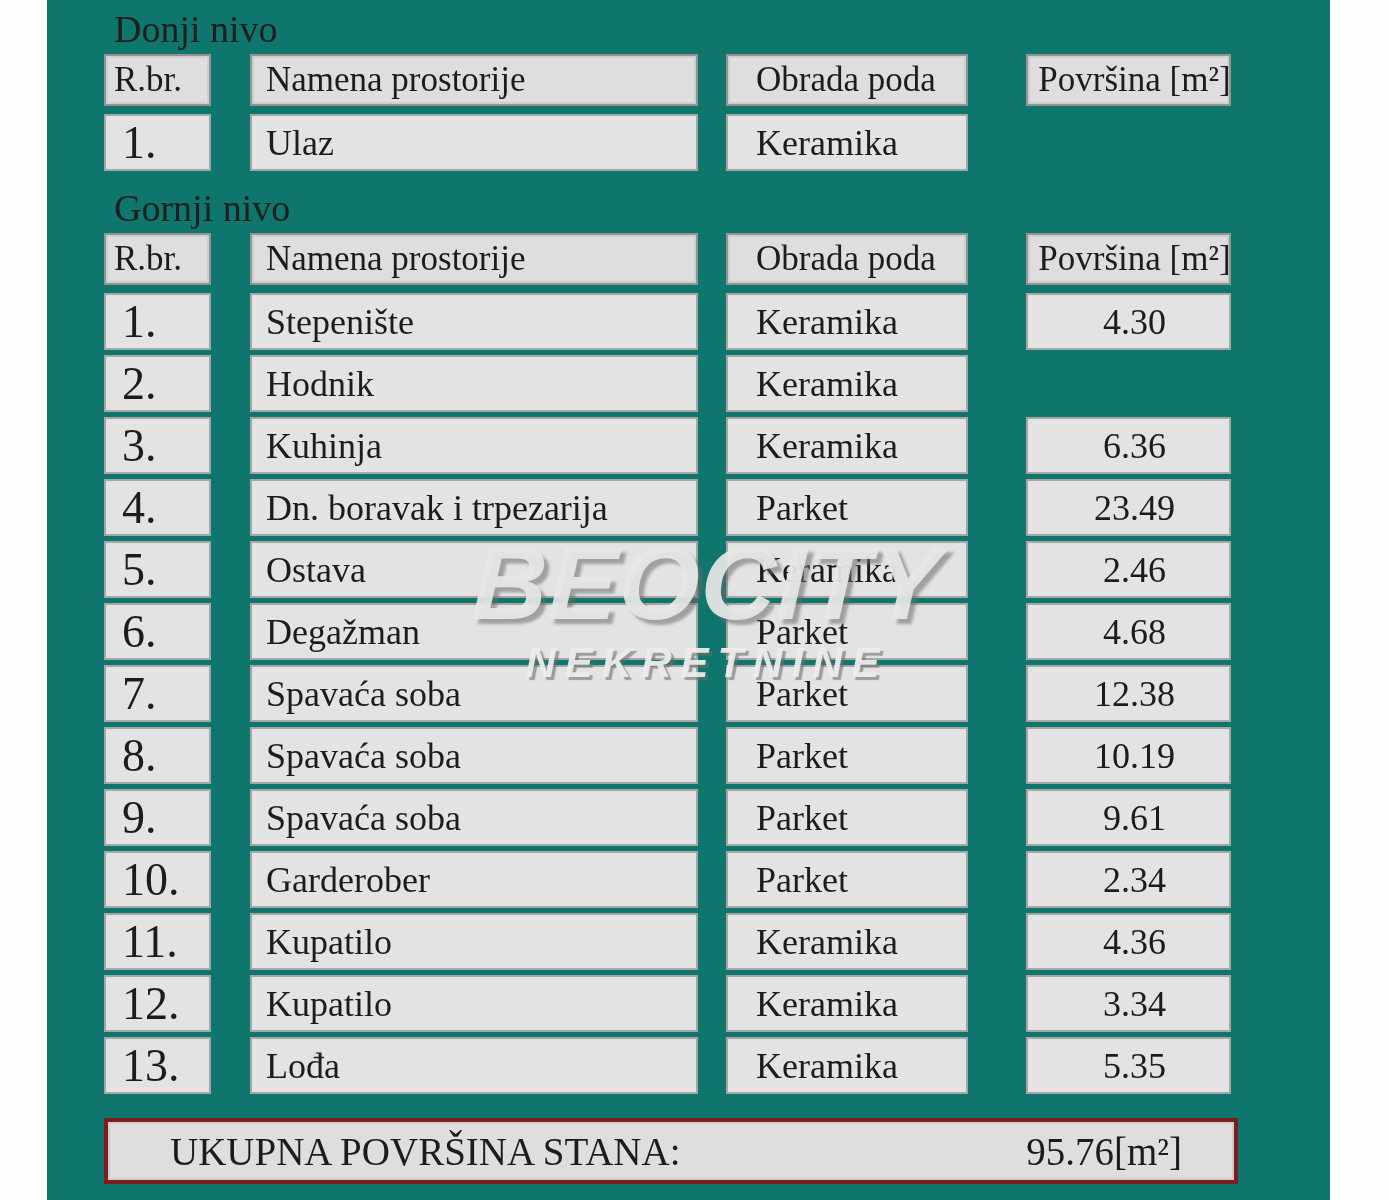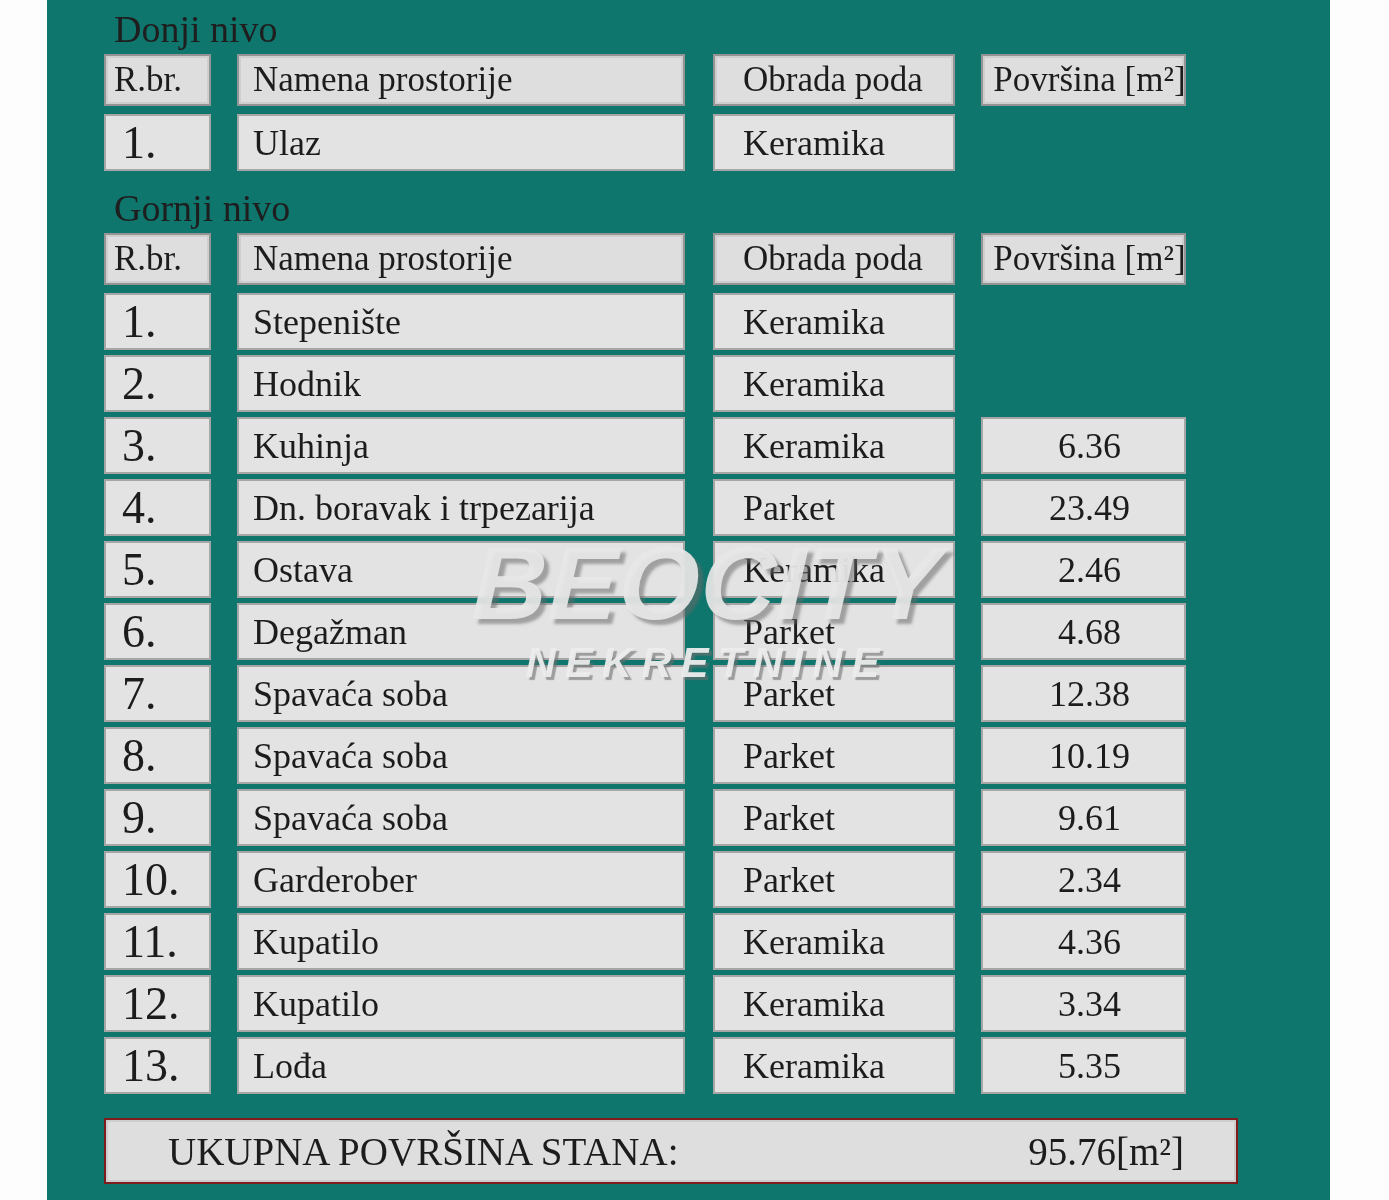--- a/index.html
+++ b/index.html
@@ -29,29 +29,29 @@
   .cell {
     background:#e3e3e3; border:2px solid #a6a6a6;
     display:flex; align-items:center; font-size:36px;
     overflow:hidden; white-space:nowrap;
   }
   .header-row .cell {
     background:#dedede; border:2px solid #949494;
     box-shadow:inset 0 0 0 2px #cecece;
     font-size:35px;
   }
-  .c1 { width:107px; margin-right:26px; padding-left:8px; }
+  .c1 { width:107px; margin-right:39px; padding-left:8px; }
   .c2 { width:448px; margin-right:28px; padding-left:14px; }
   .c3 { width:242px; margin-right:26px; padding-left:28px; }
-  .c4 { width:205px; justify-content:center; padding-left:12px; }
+  .c4 { width:205px; justify-content:center; padding-left:12px;margin-left:32px; }
   .data-row .c1 { font-size:46px; padding-left:16px; }
 
   .total-box {
     margin-top:24px; width:1134px; height:66px;
-    background:#dedede; border:2px solid #7f1d1d;
+    background:#dedede; border:4px solid #7f1d1d;
     box-shadow:inset 0 0 0 2px #cdcdcd;
     display:flex; align-items:center; justify-content:space-between;
     padding:0 52px 0 62px; font-size:39px;
   }
 
   .watermark {
     position:absolute; left:380px; top:524px; width:560px;
     text-align:center; pointer-events:none; z-index:5;
     font-family:"Liberation Sans","DejaVu Sans",sans-serif;
     font-weight:bold; font-style:italic;
@@ -100,20 +100,21 @@
         <div class="cell c2">Namena prostorije</div>
         <div class="cell c3">Obrada poda</div>
         <div class="cell c4">Površina [m²]</div>
       </div>
 
       <div id="upper-rows">
   <div class="row data-row">
     <div class="cell c1">1.</div>
     <div class="cell c2">Stepenište</div>
     <div class="cell c3">Keramika</div>
+    <div class="cell c4">4.30</div>
   </div>
 
   <div class="row data-row">
     <div class="cell c1">2.</div>
     <div class="cell c2">Hodnik</div>
     <div class="cell c3">Keramika</div>
   </div>
 
   <div class="row data-row">
     <div class="cell c1">3.</div>

